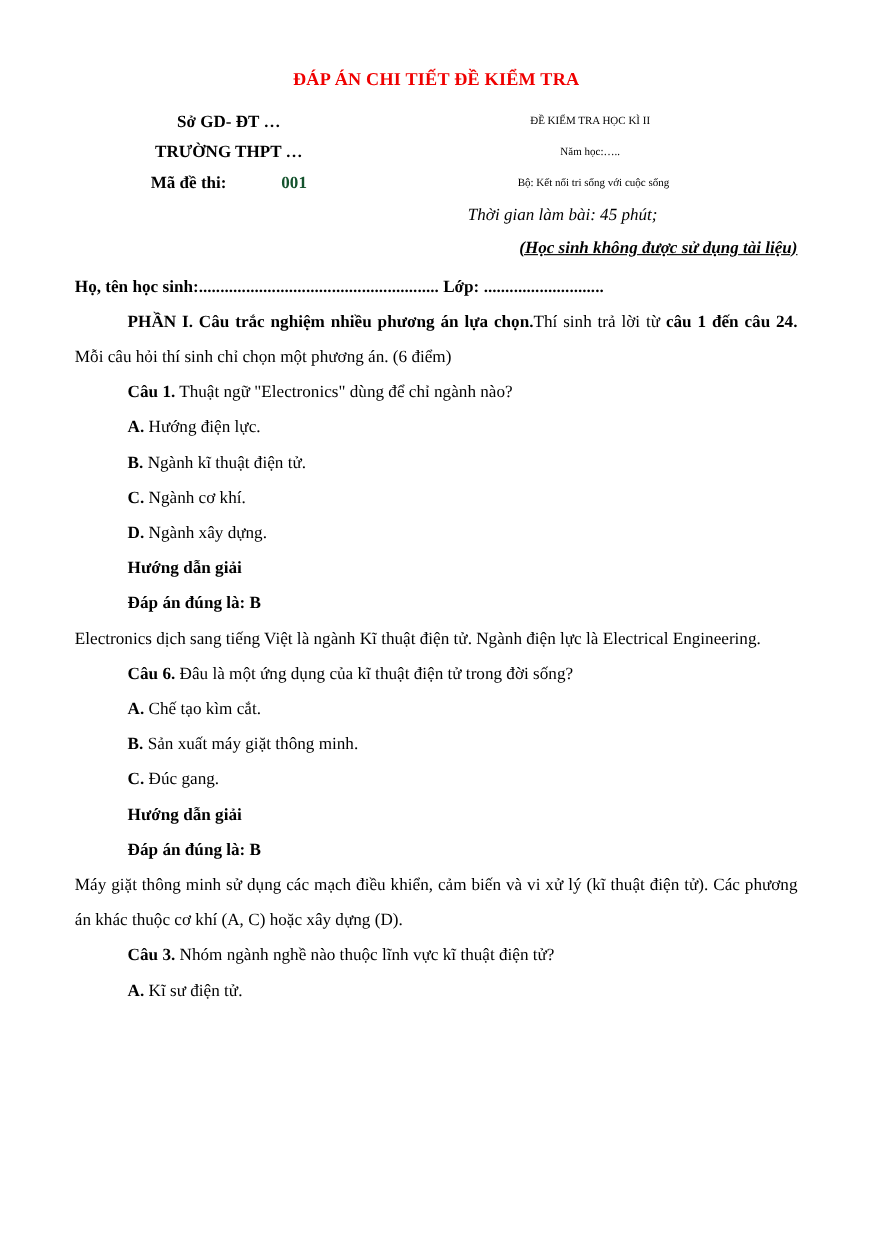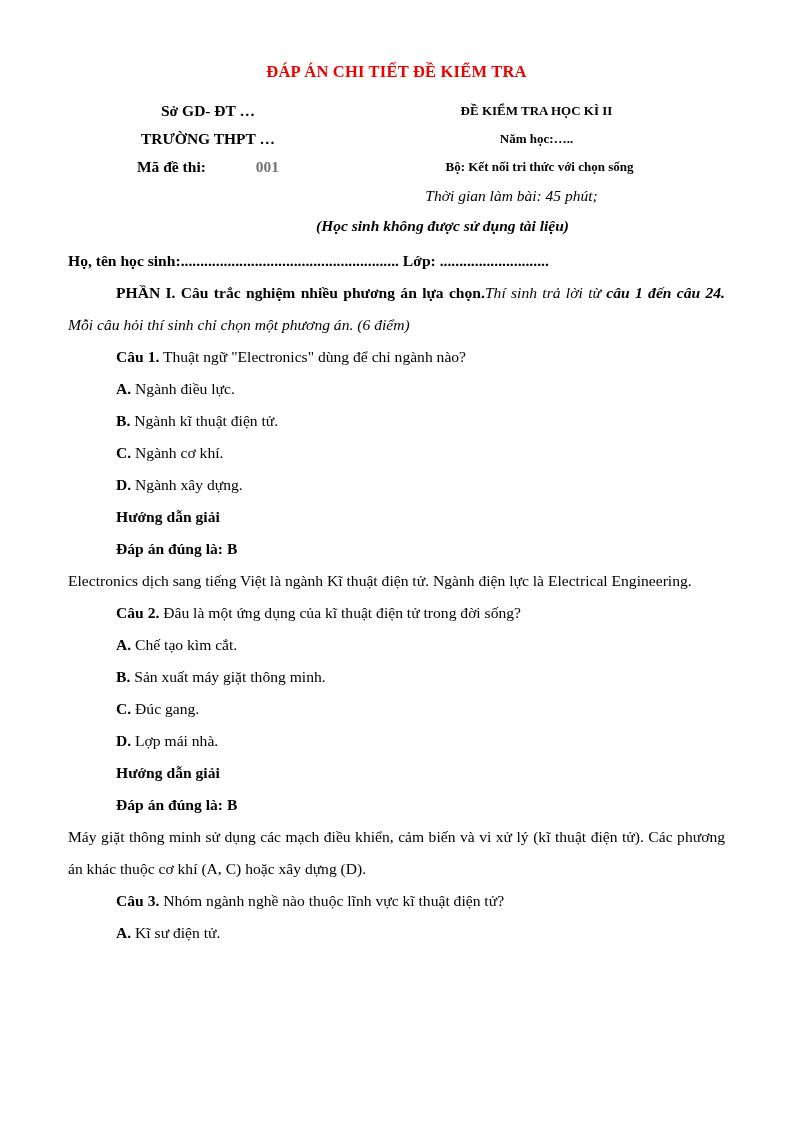--- a/index.html
+++ b/index.html
@@ -49,65 +49,66 @@
     width: 280px;
     flex: 0 0 280px;
     text-align: center;
     font-weight: bold;
     font-size: 15.5px;
     white-space: nowrap;
   }
   .hcol-right {
     flex: 1 1 auto;
     text-align: center;
-    font-weight: bold;
-    font-size: 13px;
+    font-weight: normal;
+    font-size: 10px;
     white-space: nowrap;
   }
   .hcol-right.indent-a { padding-left: 6px; }
   .code-red {
-    color: #737373;
+    color: #14532d;
     font-weight: bold;
     margin-left: 46px;
   }
 
   .time-line {
     text-align: center;
     font-style: italic;
     font-size: 15.5px;
     line-height: 29px;
     padding-left: 230px;
     white-space: nowrap;
   }
   .no-doc-line {
-    text-align: center;
+    text-align: right;
     font-style: italic;
     font-weight: bold;
     font-size: 15.5px;
     line-height: 31px;
     padding-left: 92px;
     white-space: nowrap;
+    text-decoration: underline;
   }
 
   
   .p {
     font-size: 15.6px;
     line-height: 32px;
     margin: 0;
     text-align: justify;
     text-justify: inter-word;
   }
   .p.namerow {
     white-space: nowrap;
     overflow: hidden;
     font-weight: bold;
   }
   .b { font-weight: bold; margin-left: 48px; }
-  .i { font-style: italic; }
-  .bi { font-weight: bold; font-style: italic; }
+  .i { }
+  .bi { font-weight: bold; }
   .expl { text-align: justify; }
 </style>
 </head>
 <body>
 
 <div class="page">
 
   <div class="doc-title">ĐÁP ÁN CHI TIẾT ĐỀ KIỂM TRA</div>
 
   <div class="header-block">
@@ -118,48 +119,47 @@
     </div>
 
     <div class="hrow">
       <div class="hcol-left">TRƯỜNG THPT …</div>
       <div class="hcol-right">Năm học:…..</div>
     </div>
 
 
     <div class="hrow">
       <div class="hcol-left"><span>Mã đề thi:</span>&nbsp;<span class="code-red">001</span></div>
-      <div class="hcol-right indent-a">Bộ: Kết nối tri thức với chọn sống</div>
+      <div class="hcol-right indent-a">Bộ: Kết nối tri sống với cuộc sống</div>
     </div>
 
     <div class="time-line">Thời gian làm bài: 45 phút;</div>
     <div class="no-doc-line">(Học sinh không được sử dụng tài liệu)</div>
   </div>
 
   <div class="p namerow"><span>Họ, tên học sinh:</span><span>........................................................</span>&nbsp;<span>Lớp:</span>&nbsp;<span>............................</span></div>
 
   <div class="p"><span class="b">PHẦN I. Câu trắc nghiệm nhiều phương án lựa chọn.</span><span class="i">Thí sinh trả lời từ </span><span class="bi">câu 1 đến câu 24.</span><span class="i"> Mỗi câu hỏi thí sinh chỉ chọn một phương án. (6 điểm)</span></div>
 
   <div class="p"><span class="b">Câu 1.</span><span> Thuật ngữ "Electronics" dùng để chỉ ngành nào?</span></div>
 
-  <div class="p"><span class="b">A.</span><span> Ngành điều lực.</span></div>
+  <div class="p"><span class="b">A.</span><span> Hướng điện lực.</span></div>
   <div class="p"><span class="b">B.</span><span> Ngành kĩ thuật điện tử.</span></div>
   <div class="p"><span class="b">C.</span><span> Ngành cơ khí.</span></div>
   <div class="p"><span class="b">D.</span><span> Ngành xây dựng.</span></div>
 
   <div class="p b">Hướng dẫn giải</div>
   <div class="p b">Đáp án đúng là: B</div>
   <div class="p expl">Electronics dịch sang tiếng Việt là ngành Kĩ thuật điện tử. Ngành điện lực là Electrical Engineering.</div>
 
-  <div class="p"><span class="b">Câu 2.</span><span> Đâu là một ứng dụng của kĩ thuật điện tử trong đời sống?</span></div>
+  <div class="p"><span class="b">Câu 6.</span><span> Đâu là một ứng dụng của kĩ thuật điện tử trong đời sống?</span></div>
 
   <div class="p"><span class="b">A.</span><span> Chế tạo kìm cắt.</span></div>
   <div class="p"><span class="b">B.</span><span> Sản xuất máy giặt thông minh.</span></div>
   <div class="p"><span class="b">C.</span><span> Đúc gang.</span></div>
-  <div class="p"><span class="b">D.</span><span> Lợp mái nhà.</span></div>
 
   <div class="p b">Hướng dẫn giải</div>
   <div class="p b">Đáp án đúng là: B</div>
   <div class="p expl">Máy giặt thông minh sử dụng các mạch điều khiển, cảm biến và vi xử lý (kĩ thuật điện tử). Các phương án khác thuộc cơ khí (A, C) hoặc xây dựng (D).</div>
 
   <div class="p"><span class="b">Câu 3.</span><span> Nhóm ngành nghề nào thuộc lĩnh vực kĩ thuật điện tử?</span></div>
 
   <div class="p"><span class="b">A.</span><span> Kĩ sư điện tử.</span></div>
 
 </div>

